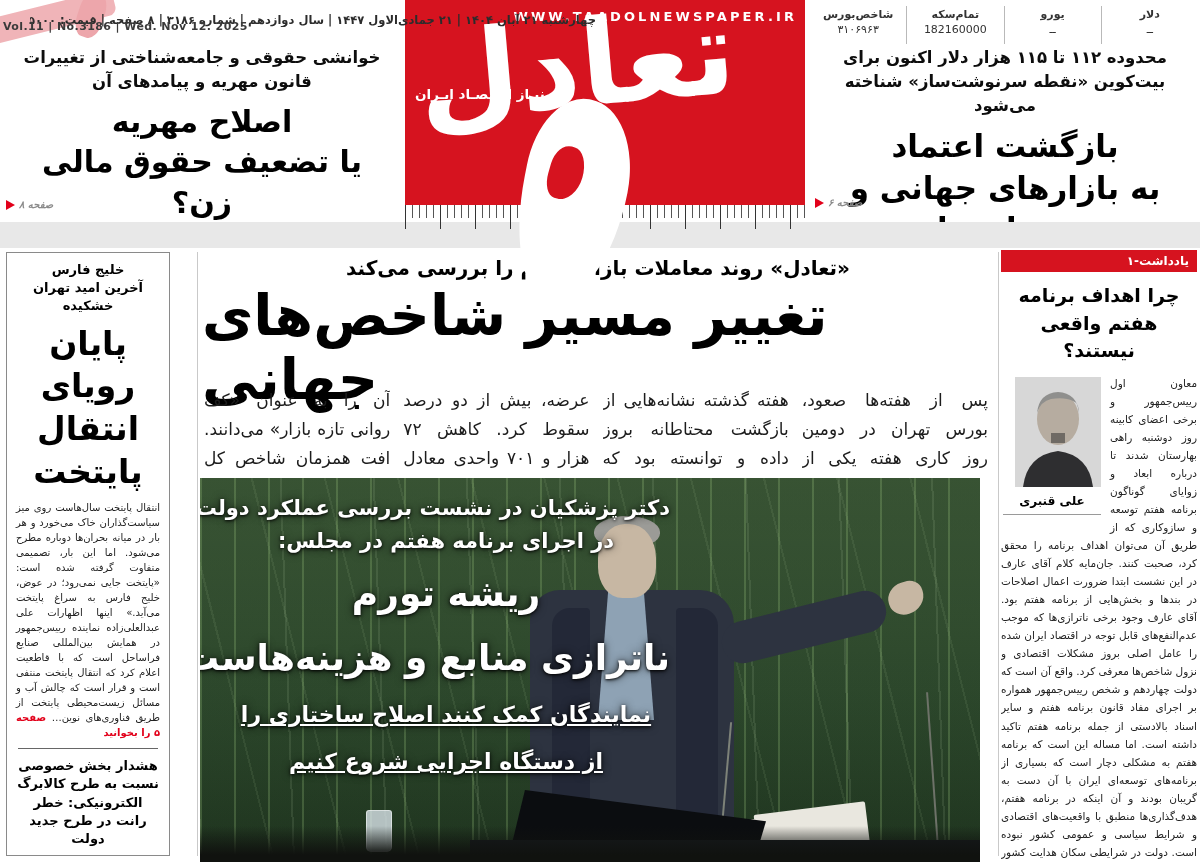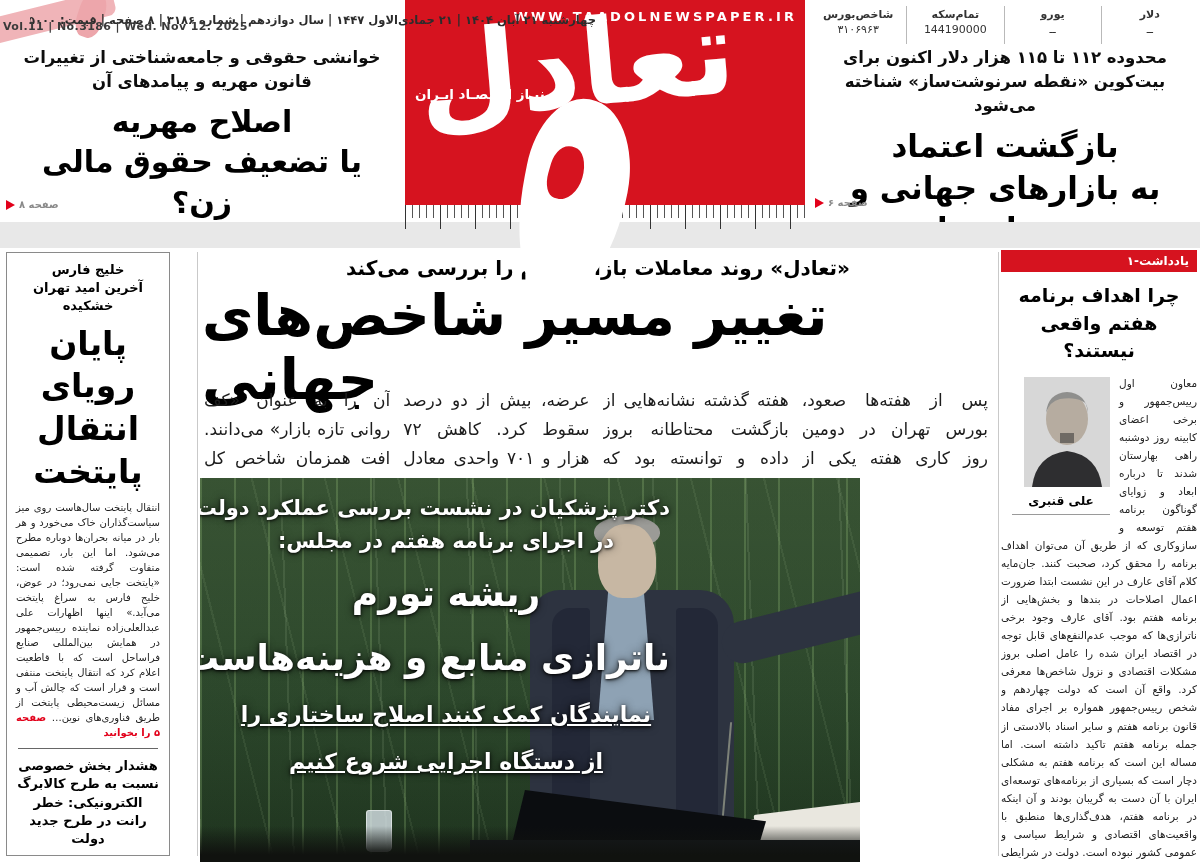--- a/index.html
+++ b/index.html
@@ -35,21 +35,21 @@
   .ticker + .ticker{border-left:none;border-right:1px solid #b9b9b9;}
   .ticker .t-label{font-size:11px;font-weight:700;color:#333;}
   .ticker .t-value{font-size:11px;color:#333;margin-top:2px;}
 
   
   .lead-right{position:absolute;left:813px;top:46px;width:384px;text-align:center;}
   .lead-left{position:absolute;left:8px;top:46px;width:388px;text-align:center;}
   .lead-kicker{font-size:16.5px;font-weight:700;line-height:1.45;color:#0d0d0d;}
   .lead-title{font-size:31px;font-weight:900;line-height:1.35;color:#000;margin-top:8px;letter-spacing:-.5px;}
   .lead-left .lead-title{font-size:30px;}
-  .page-marker{position:absolute;display:flex;direction:ltr;align-items:center;gap:4px;}
+  .page-marker{position:absolute;display:flex;direction:ltr;align-items:center;gap:4px;font-style:italic;}
   .pm-right{left:815px;top:197px;}
   .pm-left{left:6px;top:199px;}
   .tri{width:0;height:0;border-top:5px solid transparent;border-bottom:5px solid transparent;border-left:9px solid var(--link-red);}
   .pm-label{font-size:10px;font-weight:700;color:#8a8a8a;}
 
   
   .graybar{position:absolute;left:0;top:222px;width:1200px;height:26px;background:var(--gray-bar);z-index:0;}
 
   
   .vsep{position:absolute;top:252px;width:1px;height:604px;background:#c9c9c9;}
@@ -65,21 +65,21 @@
   .lc-divider{border:none;border-top:1px solid #666;margin:8px 2px;}
 
   
   .main-kicker{position:absolute;left:202px;top:256px;width:792px;text-align:center;font-size:20px;font-weight:700;color:#000;}
   .main-title{position:absolute;left:202px;top:284px;width:792px;text-align:left;font-size:56px;font-weight:900;letter-spacing:-1px;color:#000;line-height:1.15;}
   .intro{position:absolute;left:204px;top:386px;width:784px;height:90px;display:flex;direction:rtl;gap:13px;}
   .intro-col{flex:1;font-size:17px;line-height:1.7;text-align:justify;color:#1c1c1c;overflow:hidden;}
   .intro-link{color:var(--link-red);font-weight:700;}
 
   
-  .photo{position:absolute;left:200px;top:478px;width:660px;height:384px;overflow:hidden;background:linear-gradient(180deg,#35503177 , #24402400),linear-gradient(180deg,#3a5535,#2a452a 55%,#1e331e);}
+  .photo{position:absolute;left:200px;top:478px;width:780px;height:384px;overflow:hidden;background:linear-gradient(180deg,#35503177 , #24402400),linear-gradient(180deg,#3a5535,#2a452a 55%,#1e331e);}
   .ph-streaks{position:absolute;inset:0;background:
       repeating-linear-gradient(90deg,rgba(175,220,140,.22) 0 2px,transparent 2px 34px),
       repeating-linear-gradient(88deg,rgba(220,245,200,.10) 0 2px,transparent 2px 93px),
       repeating-linear-gradient(76deg,rgba(205,235,180,.08) 0 2px,transparent 2px 71px);}
   .ph-dark-bottom{position:absolute;left:0;bottom:0;width:100%;height:36px;background:linear-gradient(180deg,transparent,#10120f 80%);}
   .figure-head{position:absolute;left:398px;top:46px;width:58px;height:74px;background:#c7b7a3;border-radius:46% 46% 42% 42%;}
   .figure-hair{position:absolute;left:394px;top:38px;width:66px;height:32px;background:#9b9b97;border-radius:50% 50% 45% 45%;}
   .figure-body{position:absolute;left:330px;top:112px;width:204px;height:272px;background:#2d3340;border-radius:30px 34px 0 0;}
   .figure-shirt{position:absolute;left:398px;top:114px;width:56px;height:128px;background:#8ea2b4;clip-path:polygon(18% 0,82% 0,100% 100%,0 100%);}
   .figure-vest{position:absolute;left:352px;top:130px;width:38px;height:210px;background:#232837;border-radius:18px 4px 0 0;}
@@ -95,21 +95,21 @@
   .caption{position:absolute;left:22px;top:14px;width:448px;text-align:center;color:#fff;text-shadow:0 1px 3px rgba(0,0,0,.95),0 0 8px rgba(0,0,0,.75);}
   .cap-kicker{font-size:21px;font-weight:700;line-height:1.55;white-space:nowrap;}
   .cap-title{font-size:36px;font-weight:900;line-height:1.5;white-space:nowrap;margin-top:10px;letter-spacing:-.5px;}
   .cap-sub{font-size:22px;font-weight:700;line-height:1.6;white-space:nowrap;margin-top:12px;text-decoration:underline;}
 
   
   .notecol{position:absolute;left:1001px;top:250px;width:196px;height:612px;overflow:hidden;}
   .note-bar{height:22px;background:var(--brand-red);color:#fff;font-size:12px;font-weight:700;display:flex;align-items:center;padding:0 8px;}
   .note-title{font-size:19px;font-weight:900;text-align:center;line-height:1.45;margin:10px 2px 9px;color:#000;}
   .note-body{font-size:10.5px;line-height:1.72;text-align:justify;color:#222;}
-  .note-photo-wrap{float:left;width:98px;margin:3px 9px 6px 11px;}
+  .note-photo-wrap{float:left;width:98px;margin:3px 9px 6px 2px;}
   .note-photo{width:86px;height:110px;background:#dcdcdc;display:block;}
   .note-author{display:block;text-align:center;font-size:12px;font-weight:700;padding:4px 0 3px;border-bottom:1px solid #9a9a9a;color:#000;}
 </style>
 </head>
 <body>
 
 <div class="page">
 
   <div class="pink-swoosh"></div>
   <div class="pink-swoosh2"></div>
@@ -130,21 +130,21 @@
     <div class="ticker">
       <div class="t-label">دلار</div>
       <div class="t-value">ــ</div>
     </div>
     <div class="ticker">
       <div class="t-label">یورو</div>
       <div class="t-value">ــ</div>
     </div>
     <div class="ticker">
       <div class="t-label">تمام‌سکه</div>
-      <div class="t-value">144190000</div>
+      <div class="t-value">182160000</div>
     </div>
     <div class="ticker">
       <div class="t-label">شاخص‌بورس</div>
       <div class="t-value">۳۱۰۶۹۶۳</div>
     </div>
   </div>
 
   <div class="lead-right">
     <div class="lead-kicker">محدوده ۱۱۲ تا ۱۱۵ هزار دلار اکنون برای بیت‌کوین «نقطه سرنوشت‌ساز» شناخته می‌شود</div>
     <div class="lead-title">

